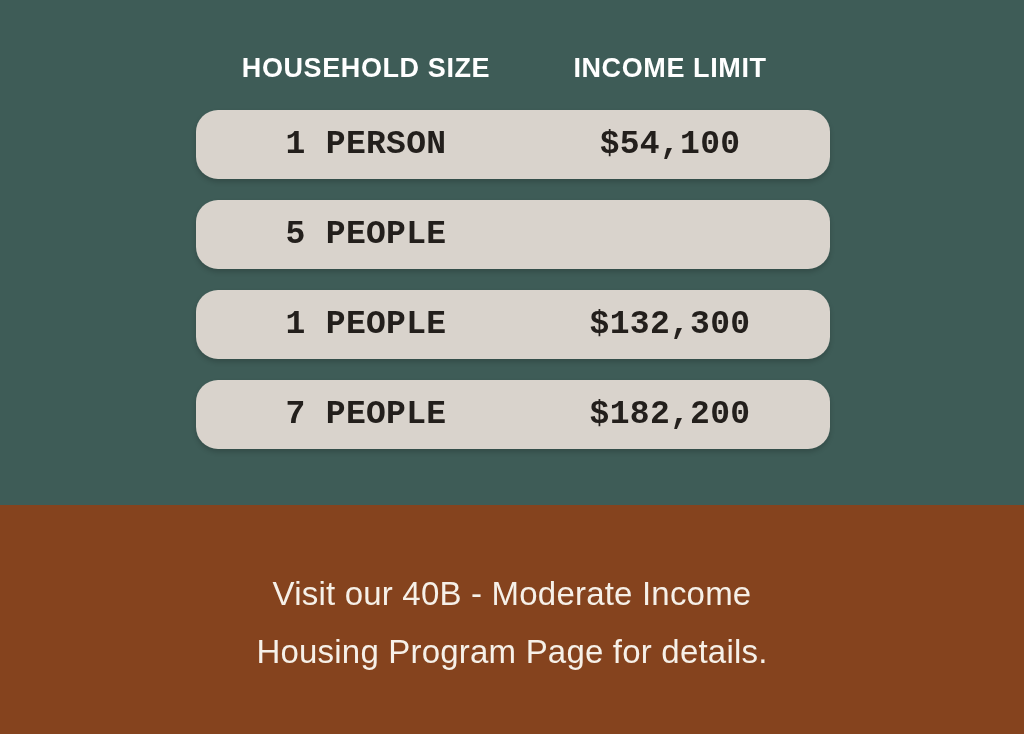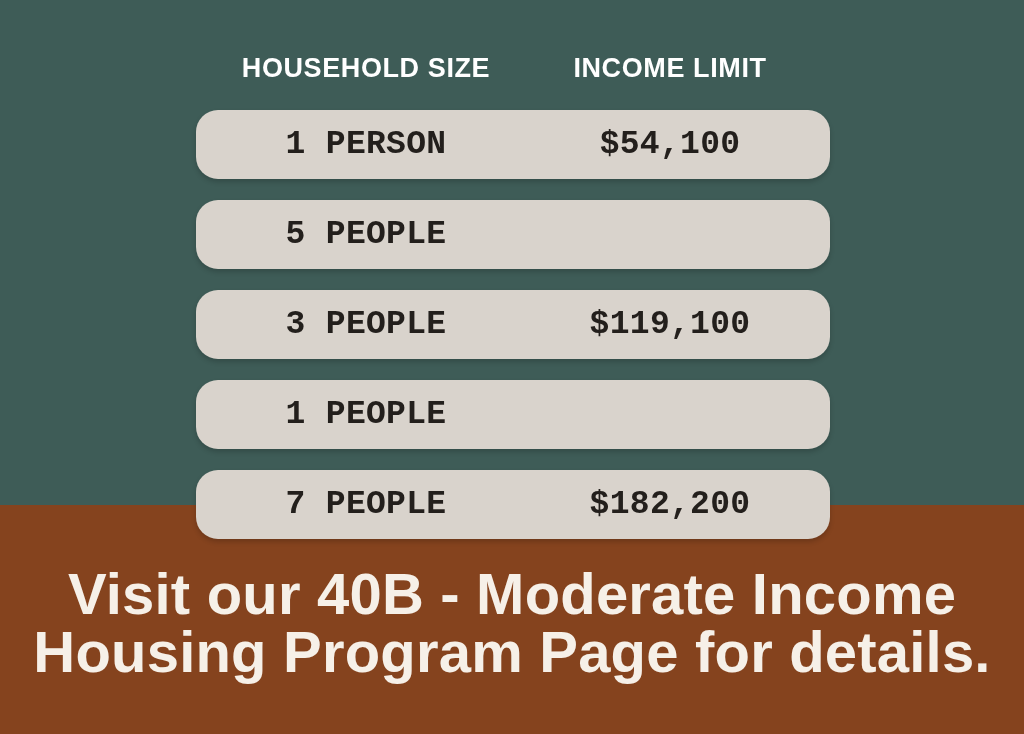--- a/index.html
+++ b/index.html
@@ -101,22 +101,22 @@
 
   
   .caption {
     position: absolute;
     left: 0;
     right: 0;
     top: 565px;
     z-index: 4;
     text-align: center;
     color: #F6F0E8;
-    font-size: 58px;
-    font-weight: bold;
+    font-size: 33px;
+    font-weight: normal;
     line-height: 58px;
     letter-spacing: 0.2px;
   }
   .caption-line {
     display: block;
     white-space: nowrap;
   }
 </style>
 </head>
 <body>
@@ -134,27 +134,24 @@
 
     <div class="row">
       <div class="cell cell-size">1 PERSON</div>
       <div class="cell cell-limit">$54,100</div>
     </div>
 
     <div class="row">
       <div class="cell cell-size">5 PEOPLE</div>
     </div>
 
-    <div class="row">
-      <div class="cell cell-size">3 PEOPLE</div>
-      <div class="cell cell-limit">$119,100</div>
-    </div>
 
     <div class="row">
       <div class="cell cell-size">1 PEOPLE</div>
+      <div class="cell cell-limit">$132,300</div>
     </div>
 
     <div class="row">
       <div class="cell cell-size">7 PEOPLE</div>
       <div class="cell cell-limit">$182,200</div>
     </div>
 
   </div>
 
   <div class="caption">

